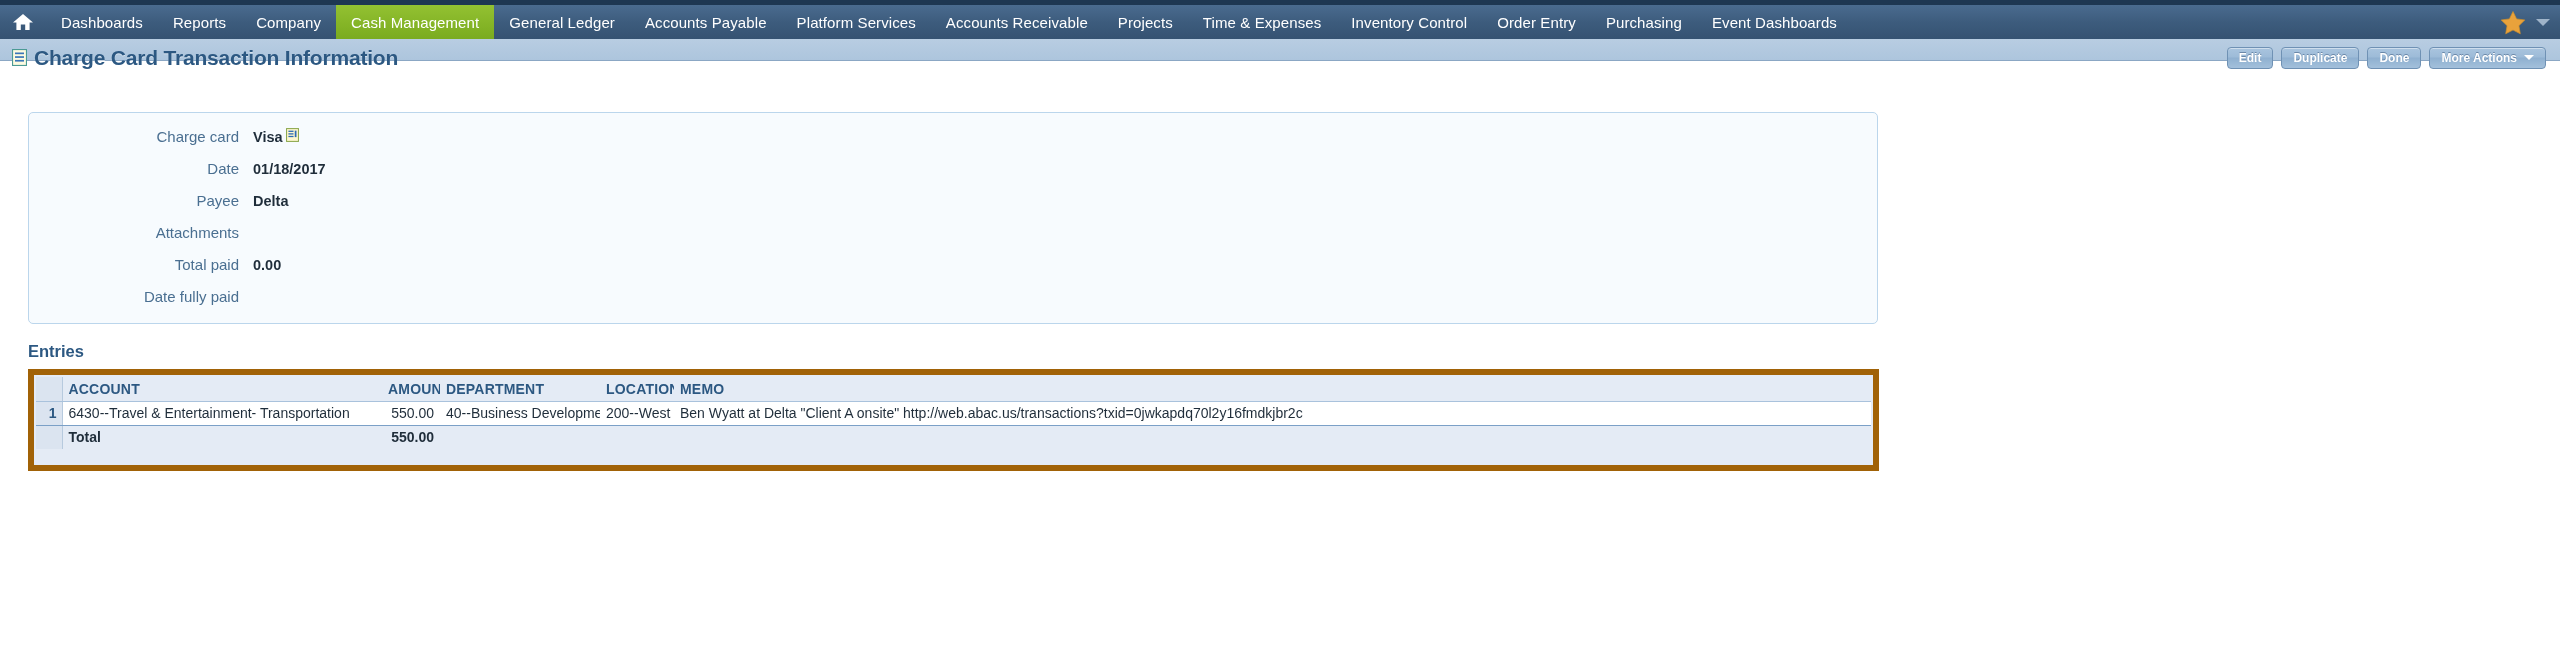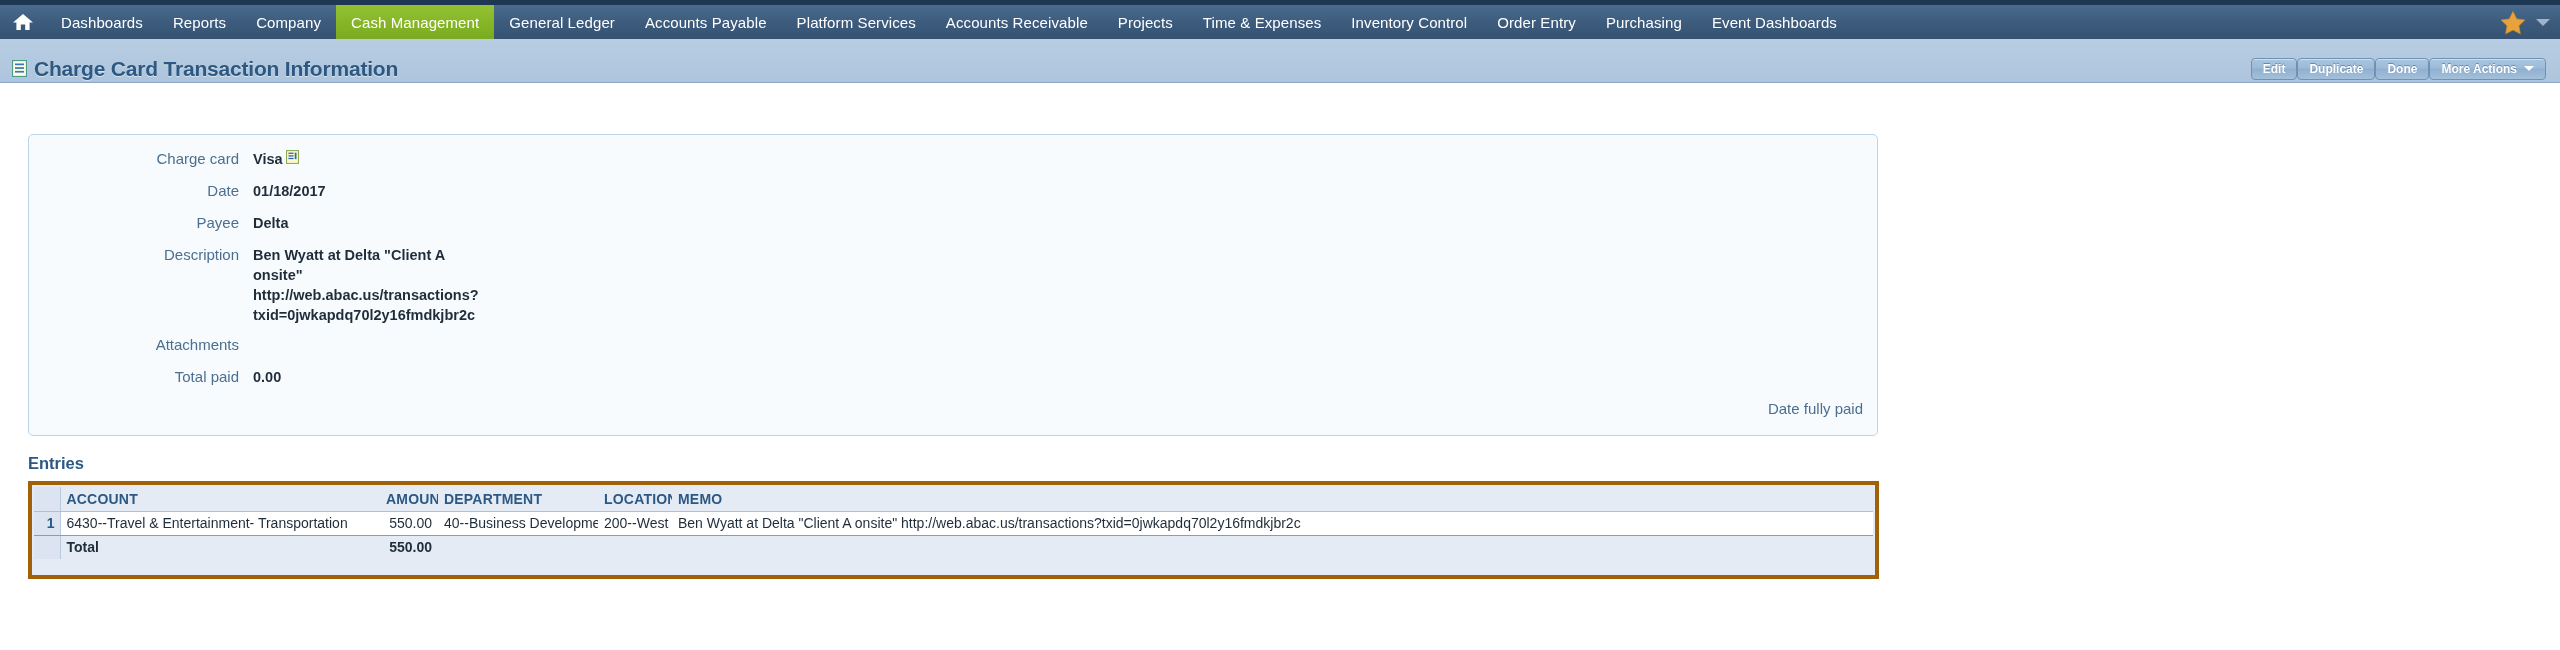--- a/index.html
+++ b/index.html
@@ -53,21 +53,21 @@
   .nav-caret {
     width: 0; height: 0;
     border-left: 7px solid transparent;
     border-right: 7px solid transparent;
     border-top: 7px solid #9fb4c9;
     cursor: pointer;
   }
 
   
   .titlebar {
-    width: 100%; height: 44px;
+    width: 100%; height: 22px;
     background: linear-gradient(to bottom, #b8cde2 0%, #adc5dd 100%);
     border-bottom: 1px solid #8ba7c4;
     display: flex; align-items: center;
     padding: 16px 14px 0 12px;
     position: relative;
   }
   .title-icon {
     width: 15px; height: 17px;
     margin-right: 7px;
     flex: 0 0 auto;
@@ -75,21 +75,21 @@
   .page-title {
     font-size: 21px;
     font-weight: bold;
     color: #2c5882;
     letter-spacing: -0.2px;
     text-shadow: 0 1px 0 rgba(255,255,255,0.5);
   }
   .title-actions {
     margin-left: auto;
     display: flex; align-items: center;
-    gap: 0;
+    gap: 8px;
   }
   .btn {
     height: 22px;
     min-width: 44px;
     padding: 0 11px;
     border: 1px solid #6f91b4;
     border-radius: 4px;
     background: linear-gradient(to bottom, #a9c4de 0%, #9dbbd8 45%, #8fb0d0 50%, #a3c0db 100%);
     color: #ffffff;
     font-size: 12px;
@@ -121,21 +121,21 @@
     border-radius: 5px;
     background: #f7fbfe;
     padding: 14px 0 14px 0;
   }
   .field-row {
     display: flex;
     align-items: flex-start;
     min-height: 22px;
     margin-bottom: 10px;
   }
-  .field-row:last-child { margin-bottom: 0; justify-content: flex-end; }
+  .field-row:last-child { margin-bottom: 0; }
   .field-label {
     width: 224px;
     text-align: right;
     padding-right: 14px;
     font-size: 15px;
     color: #4a6f91;
     flex: 0 0 auto;
     line-height: 20px;
   }
   .field-value {
@@ -157,21 +157,21 @@
   
   .entries-heading {
     margin: 18px 0 8px 28px;
     font-size: 16.5px;
     font-weight: bold;
     color: #2c5882;
   }
   .entries-wrap {
     margin-left: 28px;
     width: 1851px;
-    border: 4px solid #a16207;
+    border: 6px solid #a16207;
     background: #e4ebf5;
     padding: 2px 2px 16px 2px;
   }
   table.entries {
     border-collapse: collapse;
     width: 100%;
     table-layout: fixed;
   }
   table.entries th, table.entries td {
     font-size: 14px;
@@ -299,29 +299,20 @@
       <div class="field-row">
         <div class="field-label">Date</div>
         <div class="field-value">
           <span>01/18/2017</span>
         </div>
       </div>
       <div class="field-row">
         <div class="field-label">Payee</div>
         <div class="field-value">
           <span>Delta</span>
-        </div>
-      </div>
-      <div class="field-row">
-        <div class="field-label">Description</div>
-        <div class="field-value multiline">
-          <span class="vline">Ben Wyatt at Delta "Client A</span>
-          <span class="vline">onsite"</span>
-          <span class="vline">http://web.abac.us/transactions?</span>
-          <span class="vline">txid=0jwkapdq70l2y16fmdkjbr2c</span>
         </div>
       </div>
       <div class="field-row">
         <div class="field-label">Attachments</div>
         <div class="field-value">
           <span></span>
         </div>
       </div>
       <div class="field-row">
         <div class="field-label">Total paid</div>

